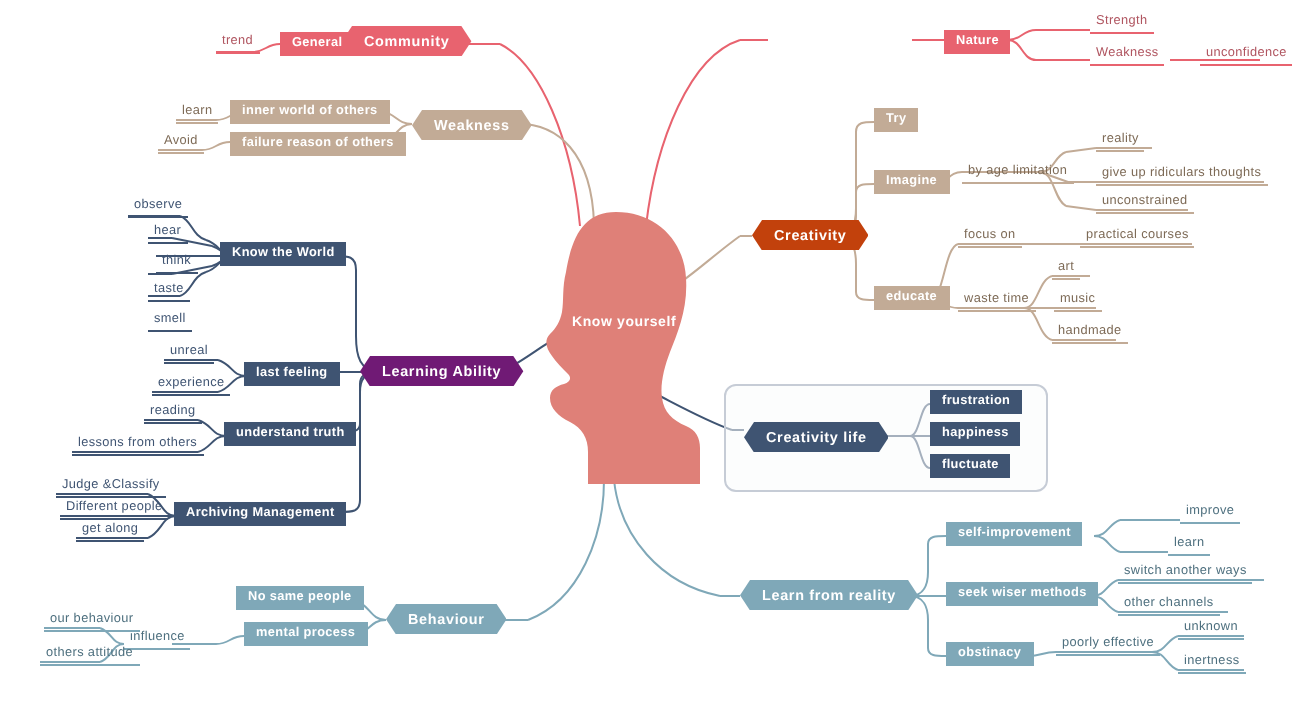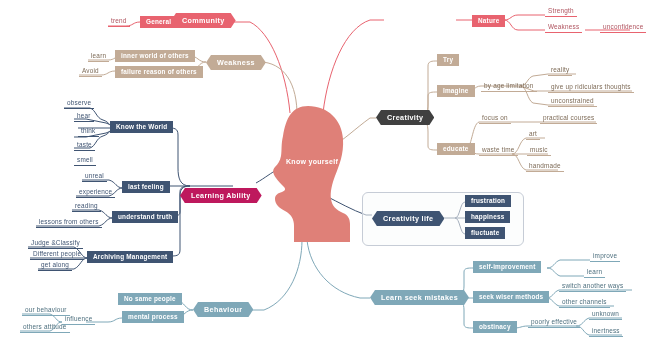--- a/index.html
+++ b/index.html
@@ -242,21 +242,21 @@
   <div class="node hex" style="left:171px;top:13px;background:#e8636f;">Community</div>
   <div class="node rect" style="left:140px;top:16px;background:#e8636f;">General</div>
   <div class="node leaf red" style="left:108px;top:17px;border-bottom:1px solid #e8636f;">trend</div>
 
   <div class="node hex" style="left:206px;top:55px;background:#c2ab96;">Weakness</div>
   <div class="node rect" style="left:115px;top:50px;background:#c2ab96;">inner world of others</div>
   <div class="node rect" style="left:115px;top:66px;background:#c2ab96;">failure reason of others</div>
   <div class="node leaf tan" style="left:88px;top:52px;border-bottom:1px solid #c2ab96;">learn</div>
   <div class="node leaf tan" style="left:79px;top:67px;border-bottom:1px solid #c2ab96;">Avoid</div>
 
-  <div class="node hex" style="left:180px;top:188px;background:#be185d;">Learning Ability</div>
+  <div class="node hex" style="left:180px;top:178px;background:#701a75;">Learning Ability</div>
 
   <div class="node rect" style="left:110px;top:121px;background:#3f5472;">Know the World</div>
   <div class="node leaf nav" style="left:64px;top:99px;border-bottom:1px solid #3f5472;">observe</div>
   <div class="node leaf nav" style="left:74px;top:112px;border-bottom:1px solid #3f5472;">hear</div>
   <div class="node leaf nav" style="left:78px;top:127px;border-bottom:1px solid #3f5472;">think</div>
   <div class="node leaf nav" style="left:74px;top:141px;border-bottom:1px solid #3f5472;">taste</div>
   <div class="node leaf nav" style="left:74px;top:156px;border-bottom:1px solid #3f5472;">smell</div>
 
   <div class="node rect" style="left:122px;top:181px;background:#3f5472;">last feeling</div>
   <div class="node leaf nav" style="left:82px;top:172px;border-bottom:1px solid #3f5472;">unreal</div>
@@ -276,42 +276,42 @@
   <div class="node rect" style="left:122px;top:311px;background:#7fa8b8;">mental process</div>
   <div class="node leaf teal" style="left:62px;top:315px;border-bottom:1px solid #7fa8b8;">influence</div>
   <div class="node leaf teal" style="left:22px;top:306px;border-bottom:1px solid #7fa8b8;">our behaviour</div>
   <div class="node leaf teal" style="left:20px;top:323px;border-bottom:1px solid #7fa8b8;">others attitude</div>
 
   <div class="node rect" style="left:472px;top:15px;background:#e8636f;">Nature</div>
   <div class="node leaf red" style="left:545px;top:7px;border-bottom:1px solid #e8636f;">Strength</div>
   <div class="node leaf red" style="left:545px;top:23px;border-bottom:1px solid #e8636f;">Weakness</div>
   <div class="node leaf red" style="left:600px;top:23px;border-bottom:1px solid #e8636f;">unconfidence</div>
 
-  <div class="node hex" style="left:376px;top:110px;background:#404040;">Creativity</div>
+  <div class="node hex" style="left:376px;top:110px;background:#c2410c;">Creativity</div>
   <div class="node rect" style="left:437px;top:54px;background:#c2ab96;">Try</div>
   <div class="node rect" style="left:437px;top:85px;background:#c2ab96;">Imagine</div>
   <div class="node leaf tan" style="left:481px;top:82px;border-bottom:1px solid #c2ab96;">by age limitation</div>
   <div class="node leaf tan" style="left:548px;top:66px;border-bottom:1px solid #c2ab96;">reality</div>
   <div class="node leaf tan" style="left:548px;top:83px;border-bottom:1px solid #c2ab96;">give up ridiculars thoughts</div>
   <div class="node leaf tan" style="left:548px;top:97px;border-bottom:1px solid #c2ab96;">unconstrained</div>
 
   <div class="node rect" style="left:437px;top:143px;background:#c2ab96;">educate</div>
   <div class="node leaf tan" style="left:479px;top:114px;border-bottom:1px solid #c2ab96;">focus on</div>
   <div class="node leaf tan" style="left:540px;top:114px;border-bottom:1px solid #c2ab96;">practical courses</div>
   <div class="node leaf tan" style="left:479px;top:146px;border-bottom:1px solid #c2ab96;">waste time</div>
   <div class="node leaf tan" style="left:526px;top:130px;border-bottom:1px solid #c2ab96;">art</div>
   <div class="node leaf tan" style="left:527px;top:146px;border-bottom:1px solid #c2ab96;">music</div>
   <div class="node leaf tan" style="left:526px;top:162px;border-bottom:1px solid #c2ab96;">handmade</div>
 
   <div class="node hex" style="left:372px;top:211px;background:#3f5472;">Creativity life</div>
   <div class="node rect" style="left:465px;top:195px;background:#3f5472;">frustration</div>
   <div class="node rect" style="left:465px;top:211px;background:#3f5472;">happiness</div>
   <div class="node rect" style="left:465px;top:227px;background:#3f5472;">fluctuate</div>
 
-  <div class="node hex" style="left:370px;top:290px;background:#7fa8b8;">Learn seek mistakes</div>
+  <div class="node hex" style="left:370px;top:290px;background:#7fa8b8;">Learn from reality</div>
   <div class="node rect" style="left:473px;top:261px;background:#7fa8b8;">self-improvement</div>
   <div class="node leaf teal" style="left:590px;top:252px;border-bottom:1px solid #7fa8b8;">improve</div>
   <div class="node leaf teal" style="left:584px;top:268px;border-bottom:1px solid #7fa8b8;">learn</div>
 
   <div class="node rect" style="left:473px;top:291px;background:#7fa8b8;">seek wiser methods</div>
   <div class="node leaf teal" style="left:559px;top:282px;border-bottom:1px solid #7fa8b8;">switch another ways</div>
   <div class="node leaf teal" style="left:559px;top:298px;border-bottom:1px solid #7fa8b8;">other channels</div>
 
   <div class="node rect" style="left:473px;top:321px;background:#7fa8b8;">obstinacy</div>
   <div class="node leaf teal" style="left:528px;top:318px;border-bottom:1px solid #7fa8b8;">poorly effective</div>

